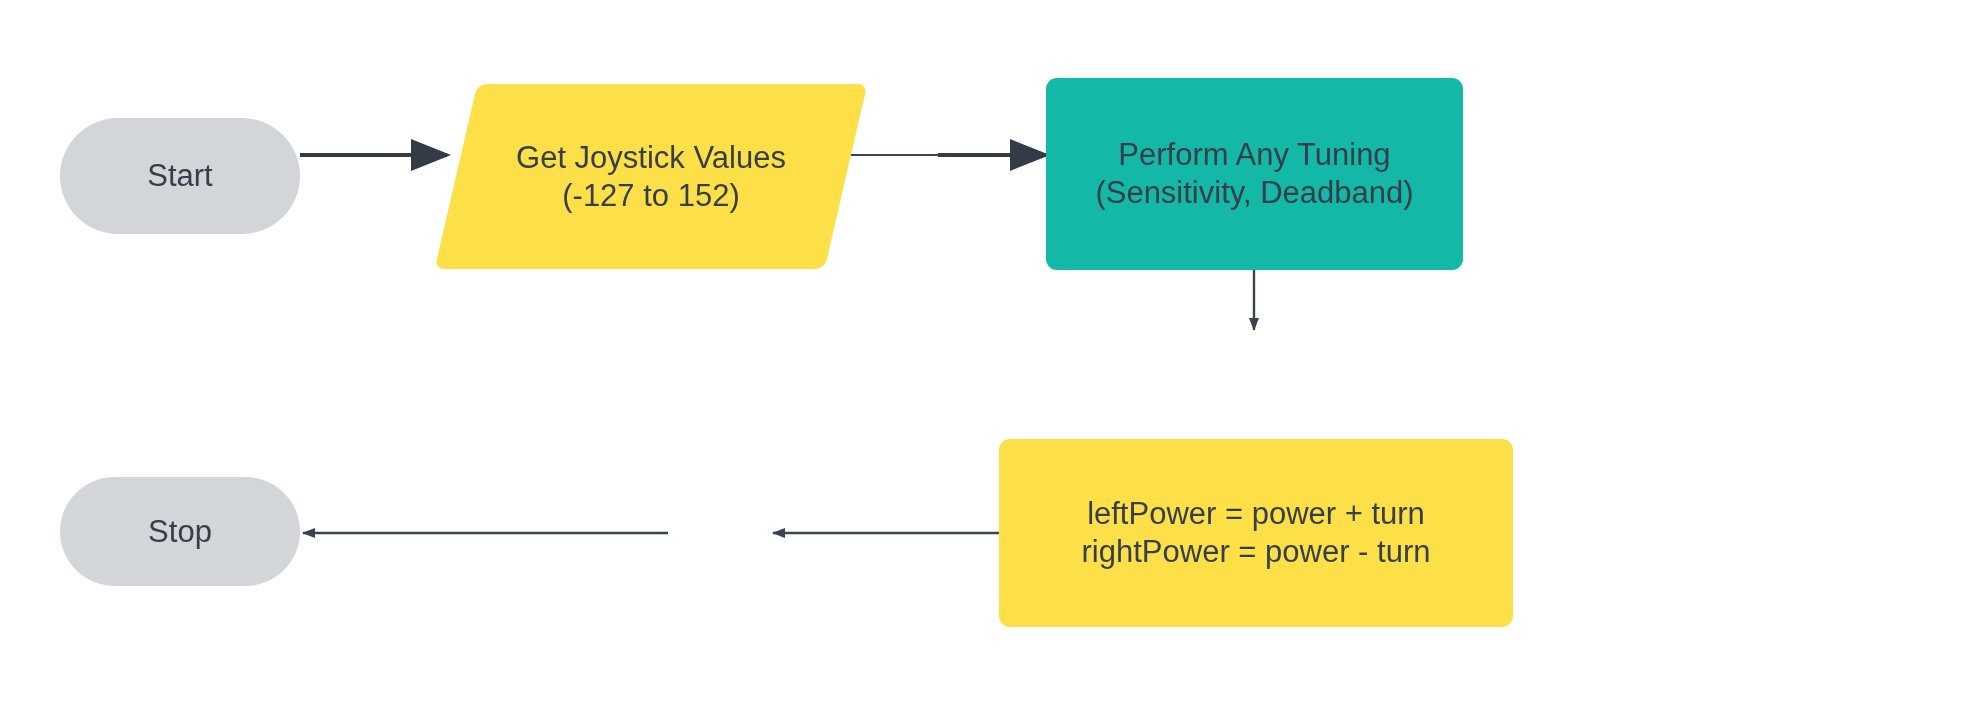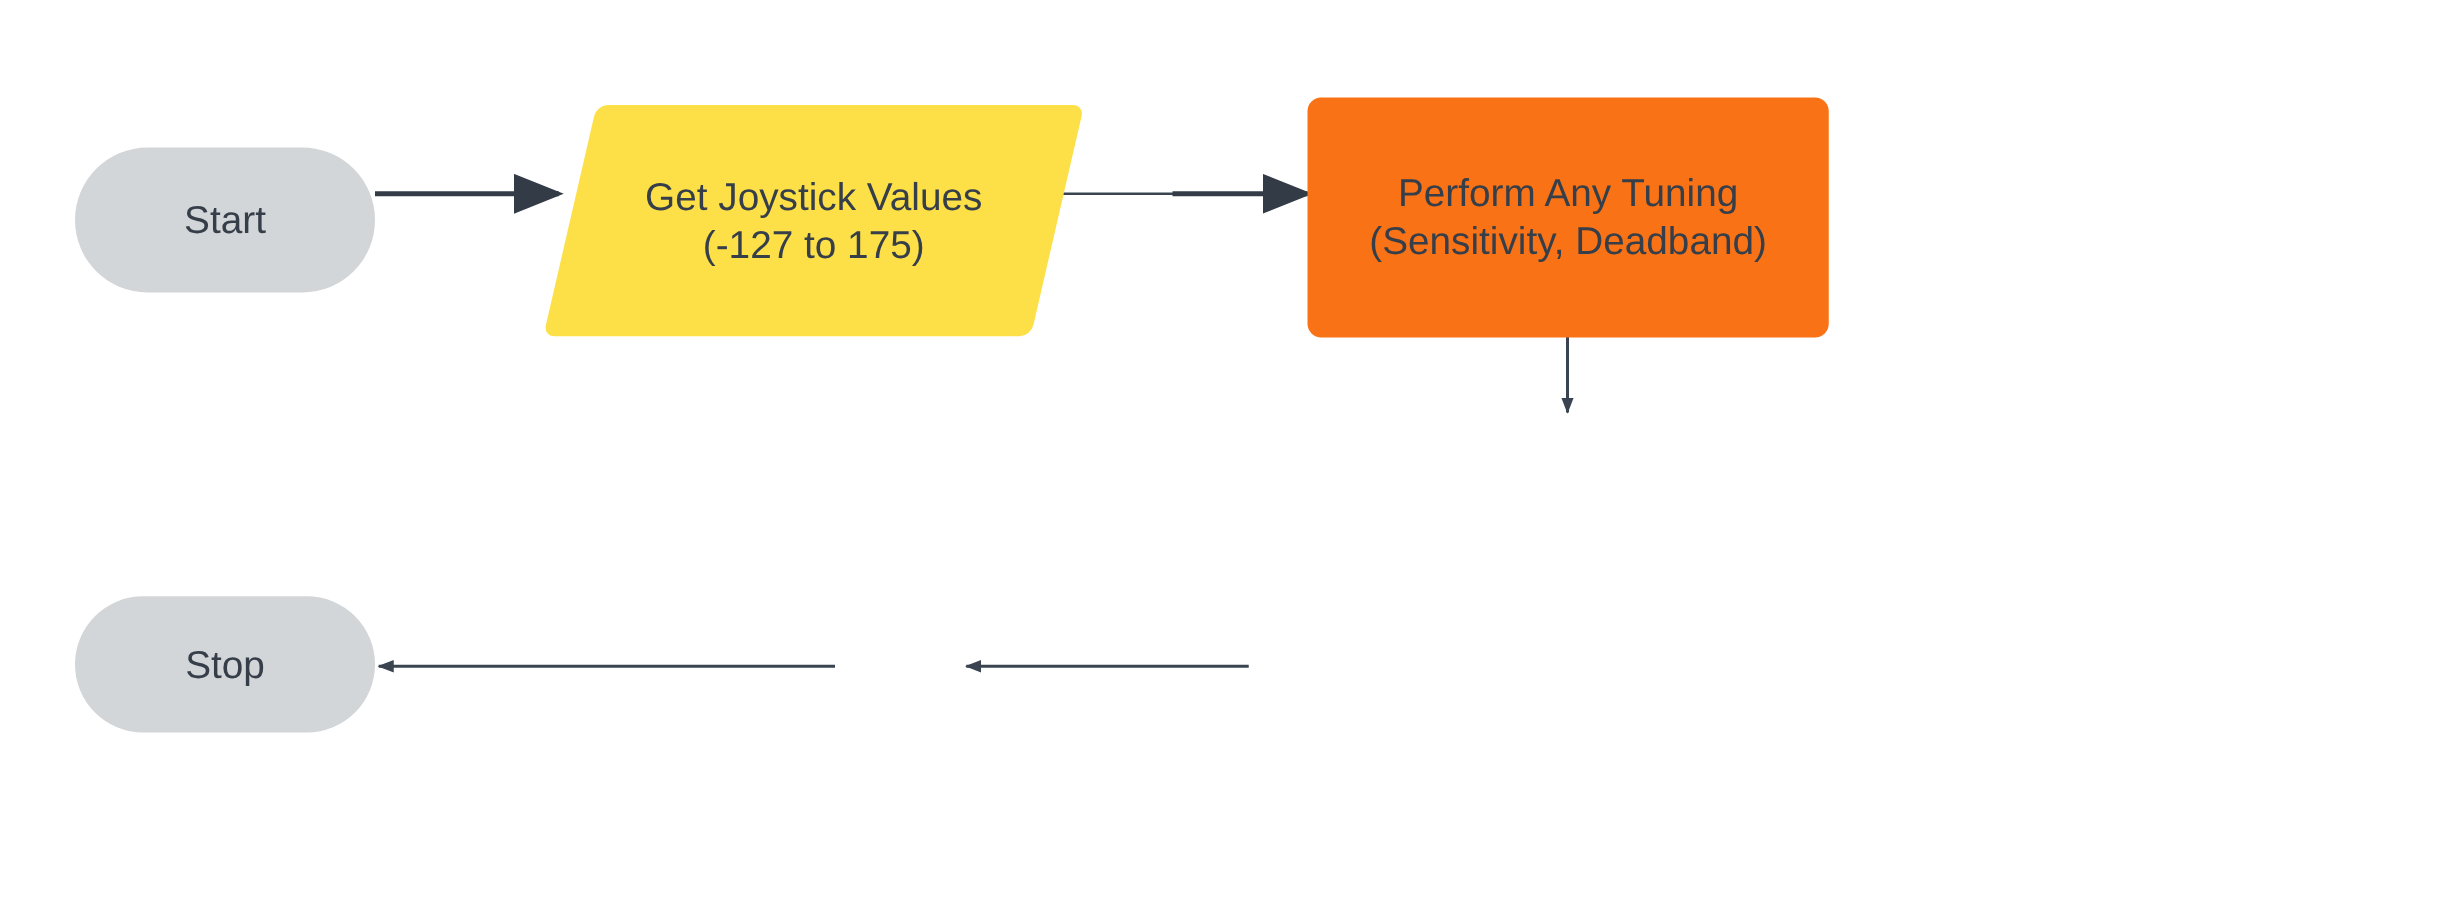--- a/index.html
+++ b/index.html
@@ -45,21 +45,21 @@
     background: #D3D6D8;
     border-radius: 200px;
     font-size: 31px;
   }
 
   
   .node-process {
     border-radius: 11px;
     font-size: 31px;
   }
-  .fill-pink   { background: #f97316; }
+  .fill-pink   { background: #14b8a6; }
   .fill-green  { background: #C4F2C6; }
   .fill-yellow { background: #FDE047; }
 
   
   .node-io {
     font-size: 31px;
   }
   .node-io .io-shape {
     position: absolute;
     left: 0;
@@ -113,27 +113,31 @@
     </g>
   </svg>
 
   <div class="node node-terminator" style="left:60px; top:118px; width:240px; height:116px;">
     <span>Start</span>
   </div>
 
   <div class="node node-io" style="left:456px; top:84px; width:390px; height:185px;">
     <span class="io-shape"></span>
     <span class="io-label">Get Joystick Values
-(-127 to 175)</span>
+(-127 to 152)</span>
   </div>
 
   <div class="node node-process fill-pink" style="left:1046px; top:78px; width:417px; height:192px;">
     <span>Perform Any Tuning
 (Sensitivity, Deadband)</span>
   </div>
 
+  <div class="node node-process fill-yellow" style="left:999px; top:439px; width:514px; height:188px;">
+    <span>leftPower = power + turn
+rightPower = power - turn</span>
+  </div>
 
 
   <div class="node node-terminator" style="left:60px; top:477px; width:240px; height:109px;">
     <span>Stop</span>
   </div>
 
 </div>
 
 </body></html>

